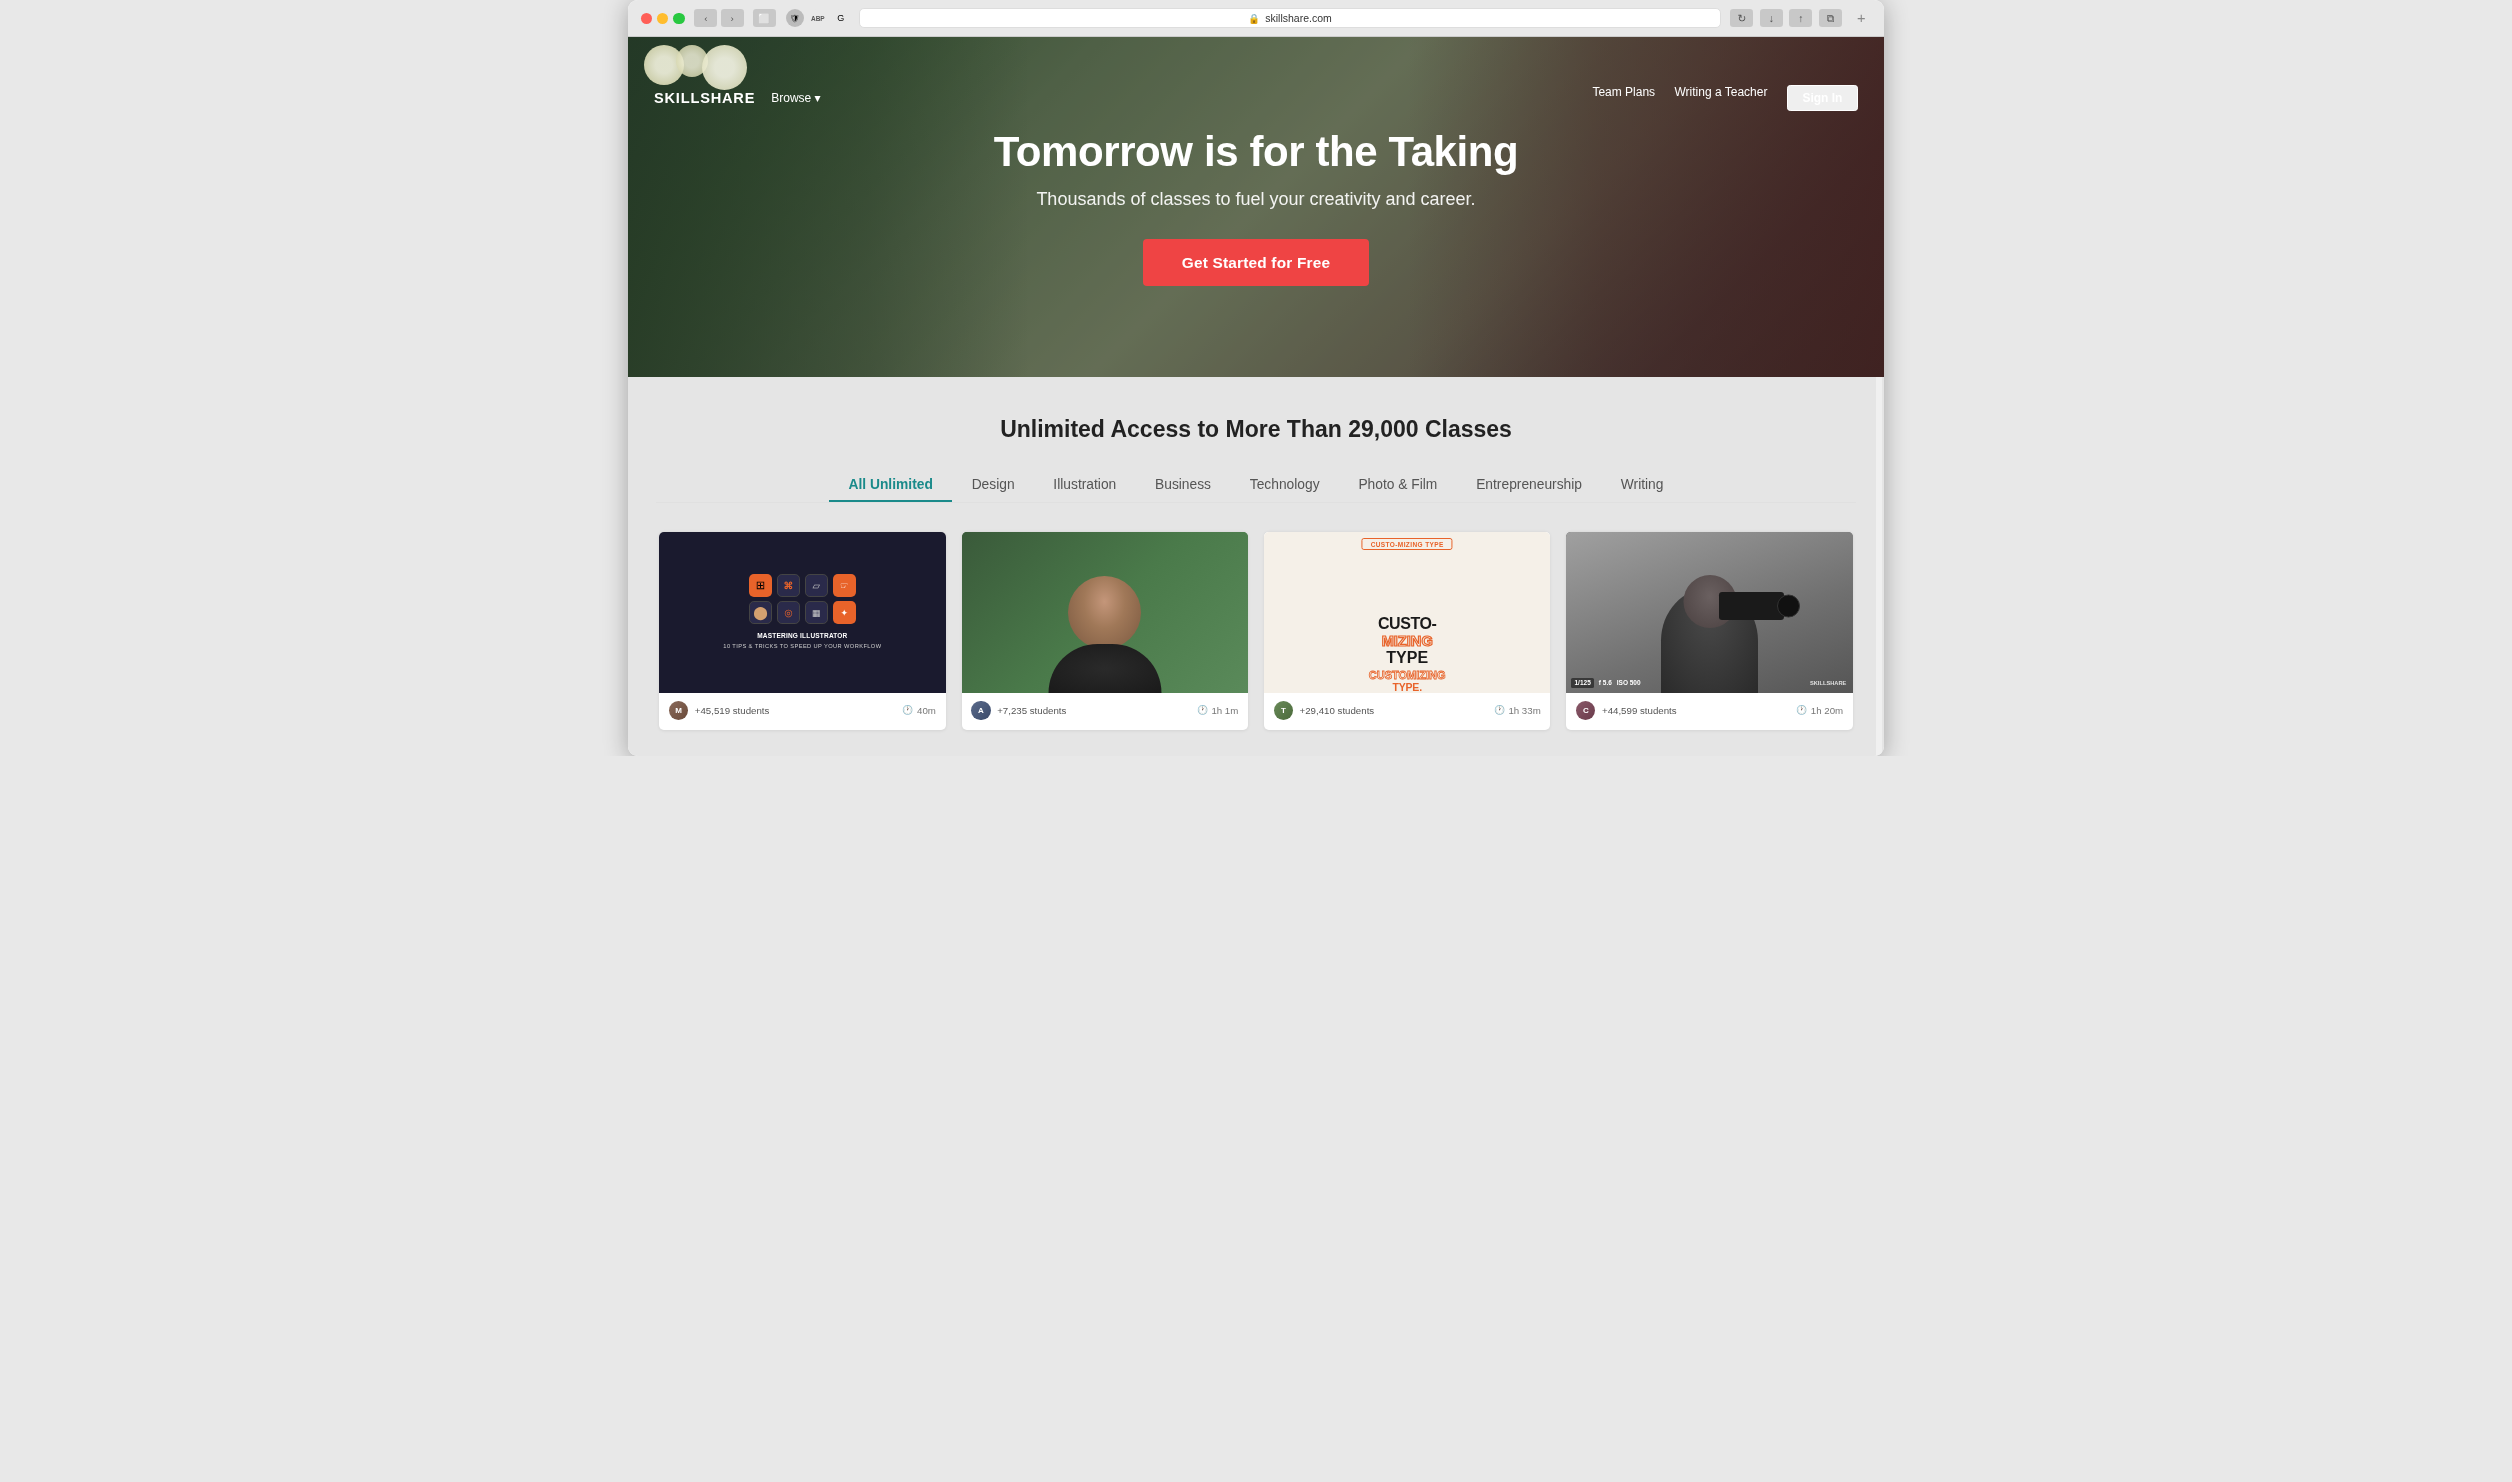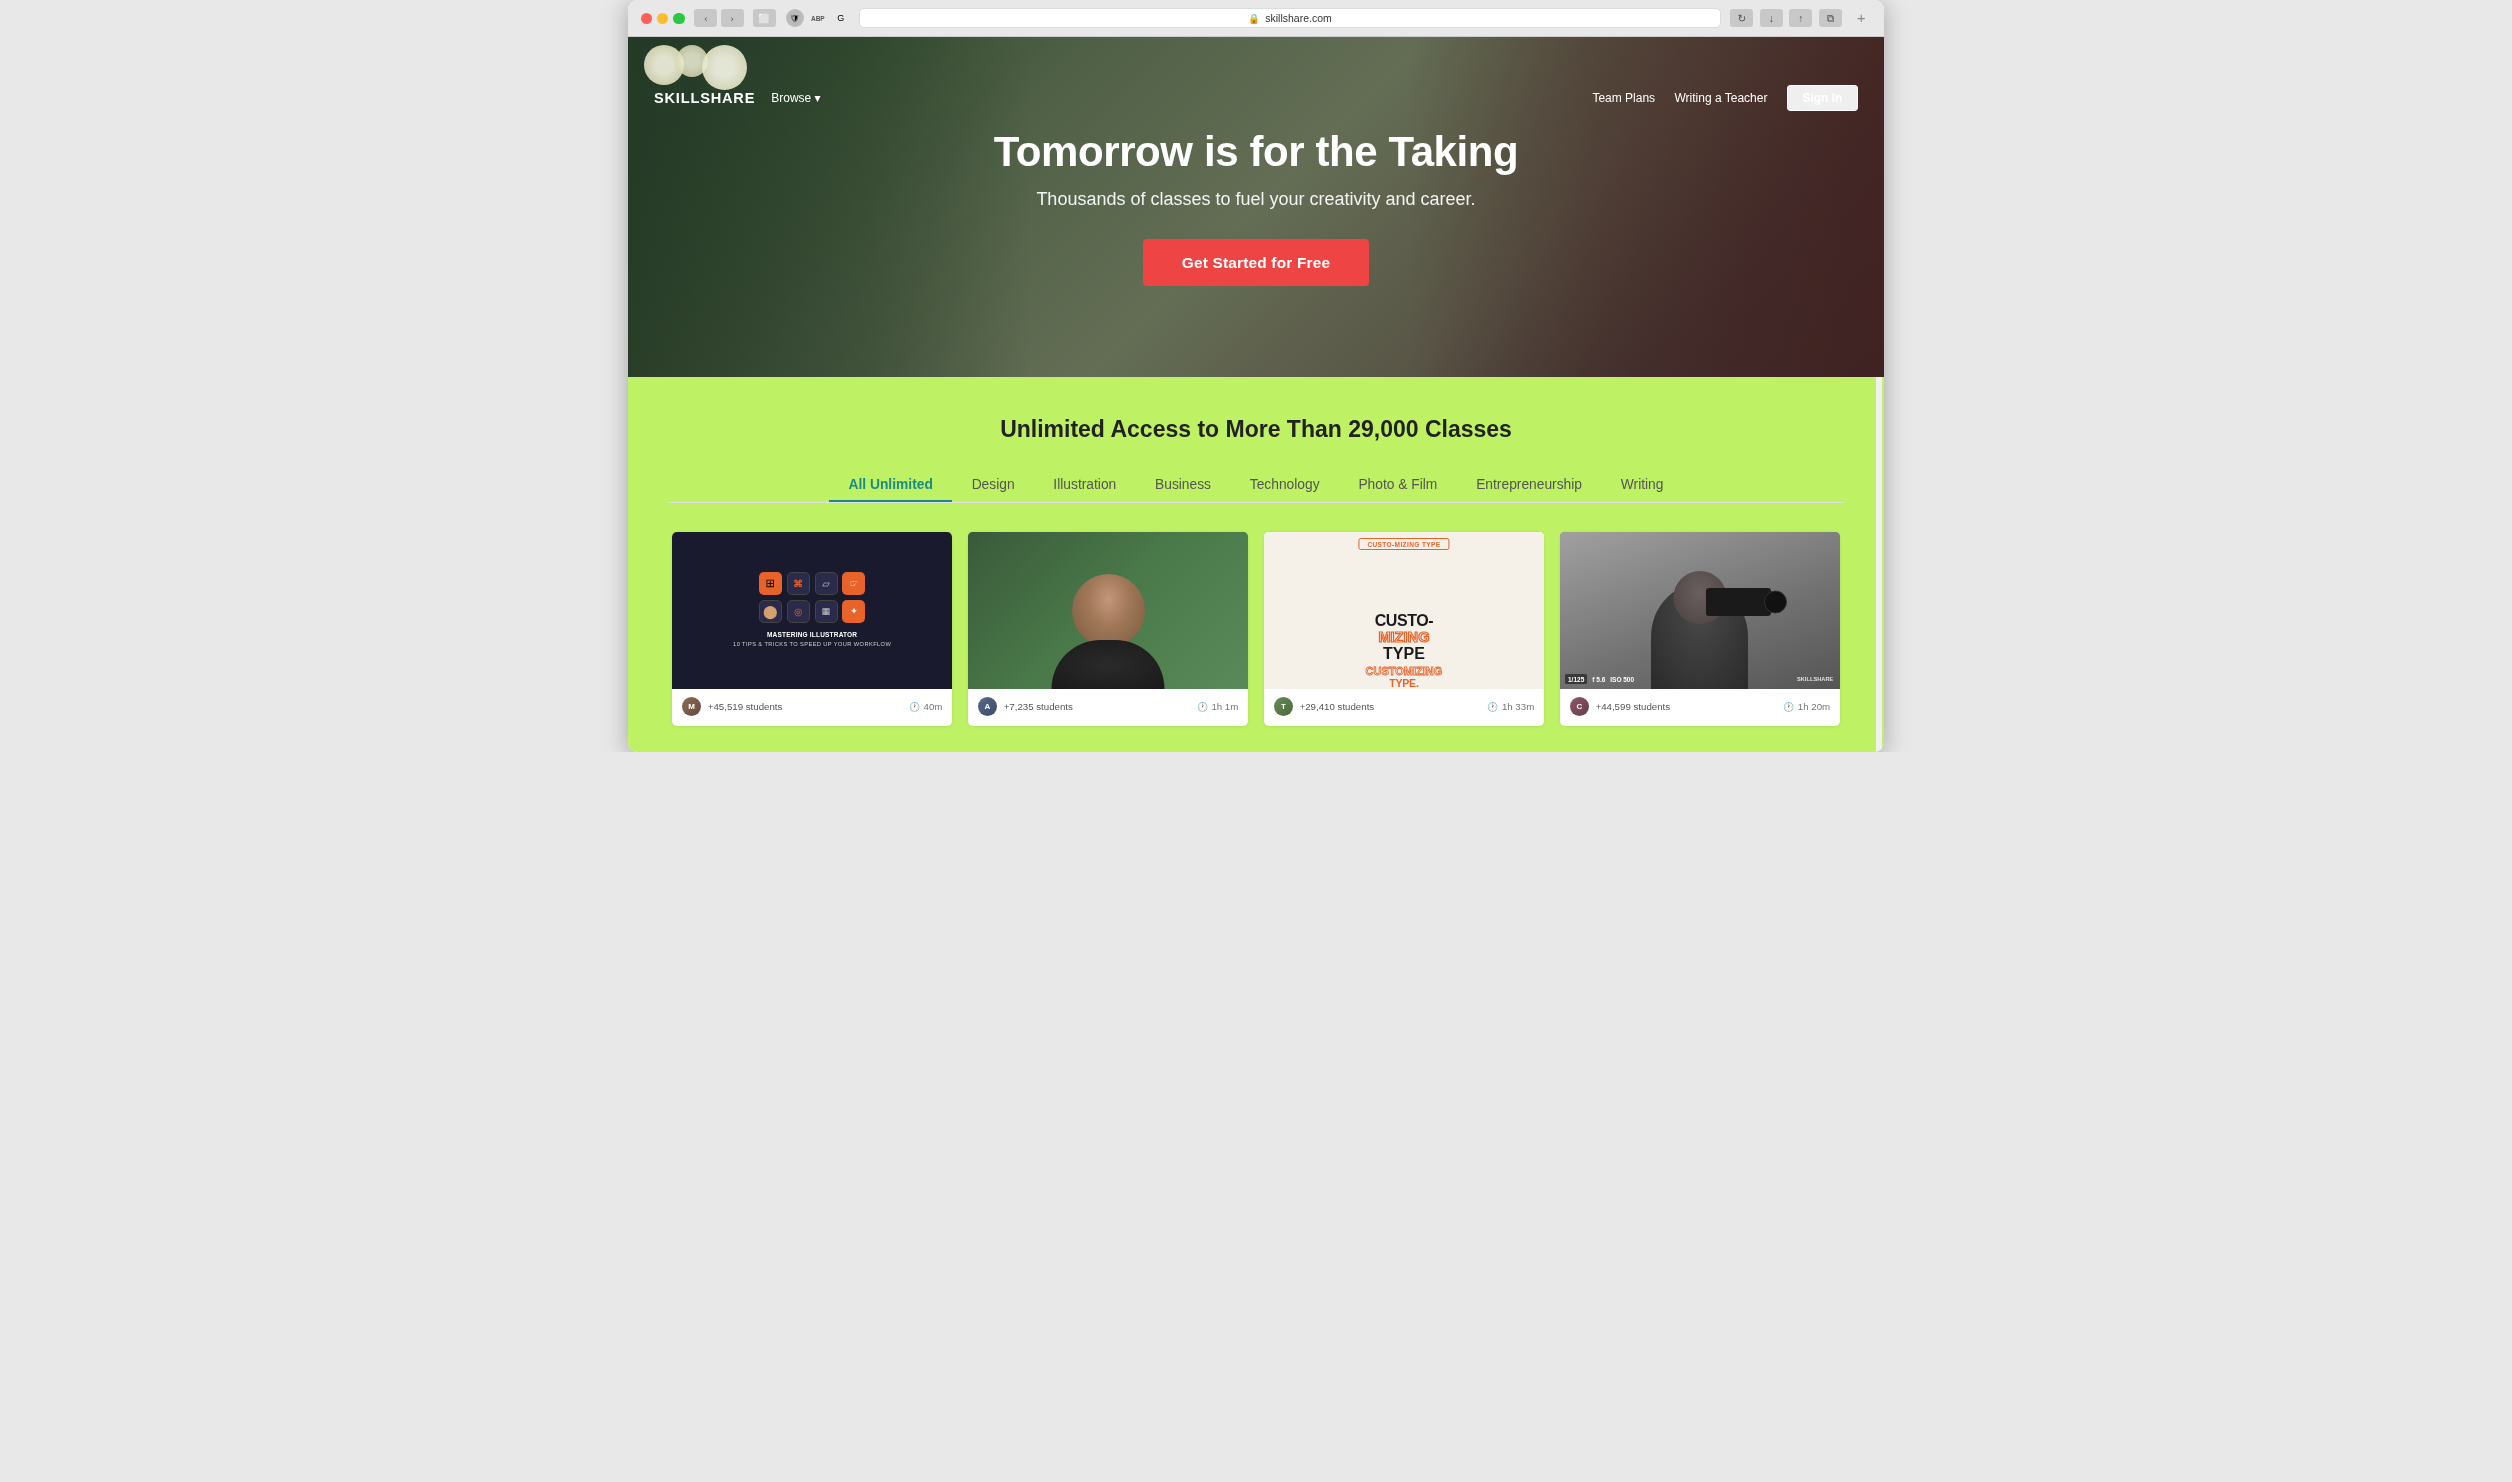--- a/index.html
+++ b/index.html
@@ -116,21 +116,21 @@
       gap: 3.2px;
       color: #fff;
       font-size: 12px;
       margin-left: 16px;
       cursor: pointer;
     }
 
     .nav-right {
       margin-left: auto;
       display: flex;
-      align-items: center;
+      align-items: flex-start;
       gap: 19.4px;
     }
 
     .nav-link {
       color: #fff;
       font-size: 12px;
       text-decoration: none;
       cursor: pointer;
     }
 
@@ -199,22 +199,22 @@
       padding: 14.6px 39px;
       font-size: 15.4px;
       font-weight: 700;
       border-radius: 4px;
       cursor: pointer;
       letter-spacing: 0.2px;
     }
 
     
     .categories-section {
-      background: #bef264;
-      padding: 39px 41px 26px;
+      background: #e5e5e5;
+      padding: 39px 28px 26px;
     }
 
     .section-title {
       text-align: center;
       font-size: 23px;
       font-weight: 600;
       color: #222;
       margin-bottom: 26px;
     }
 

